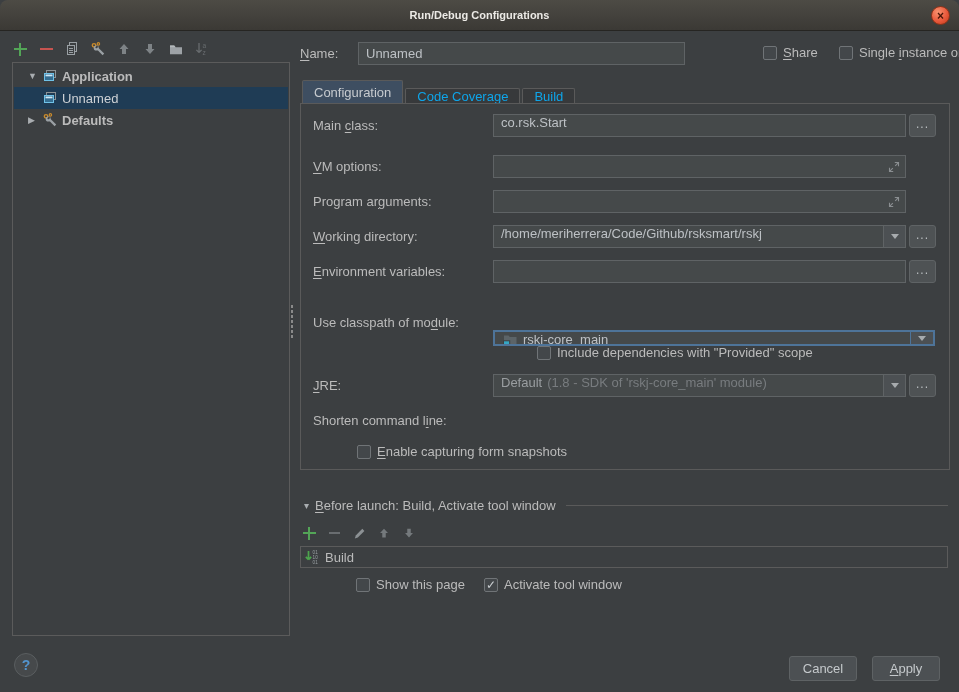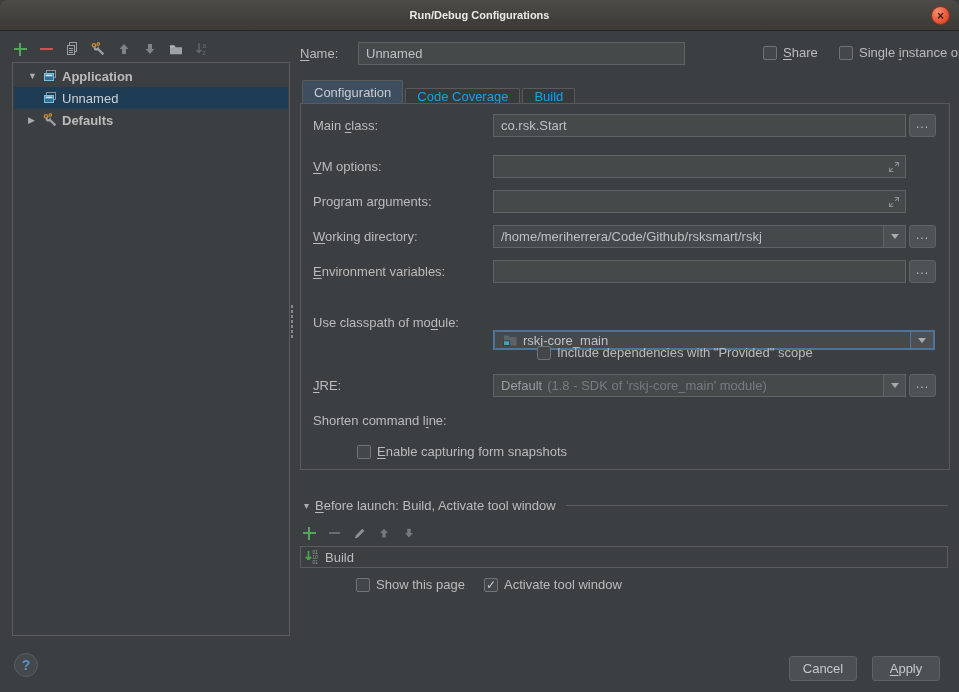--- a/index.html
+++ b/index.html
@@ -37,21 +37,21 @@
   .ticon{width:16px;height:16px;margin-right:4px;flex:none;}
   .tlabel{white-space:nowrap;}
   .tlabel.bold{font-weight:bold;}
 
   .splitter{position:absolute;left:290px;top:304px;width:4px;height:34px;
     background-image:radial-gradient(#8a8a8a 1px,transparent 1.2px);background-size:4px 5px;}
 
   
   .lbl{position:absolute;white-space:nowrap;color:#BBBBBB;}
   .fld{position:absolute;height:23px;background:#45494A;border:1px solid #5F6365;
-    display:flex;align-items:center;padding:8px 7px;color:#BDC1C5;white-space:nowrap;overflow:hidden;}
+    display:flex;padding:0 7px;color:#BDC1C5;white-space:nowrap;overflow:hidden;}
   .fld .hint{color:#787C7F;margin-left:5px;}
   .fld .graydef{color:#9a9ea1;}
   .combo{padding-right:26px;}
   .arrowbox{position:absolute;right:0;top:0;bottom:0;width:22px;background:#4C5053;
     border-left:1px solid #5F6365;display:flex;align-items:center;justify-content:center;}
   .caret{width:0;height:0;border-left:4px solid transparent;border-right:4px solid transparent;
     border-top:5px solid #A7ABAE;}
   .focused{border:2px solid #4E7499;height:16px;padding-right:28px;margin-top:20px;}
   .focused .arrowbox{border-left:1px solid #4E7499;background:#4C5053;width:23px;}
   .dots{position:absolute;width:27px;height:23px;background:#4E5254;border:1px solid #5F6365;

